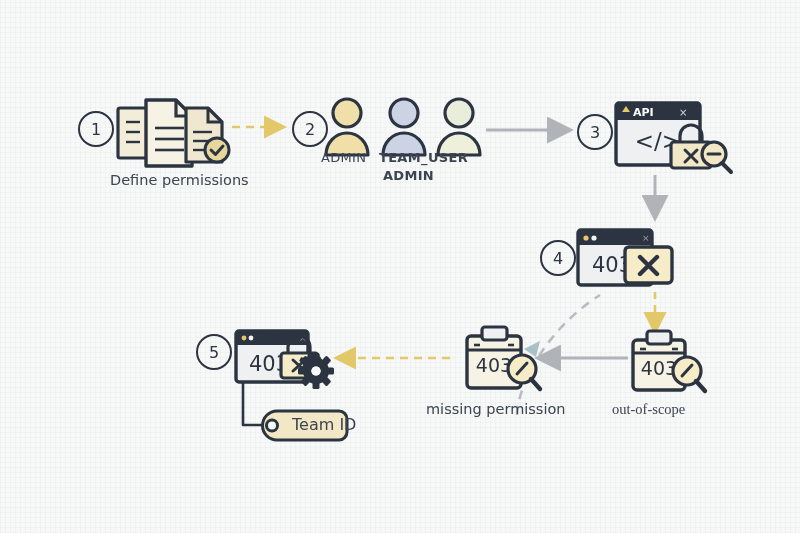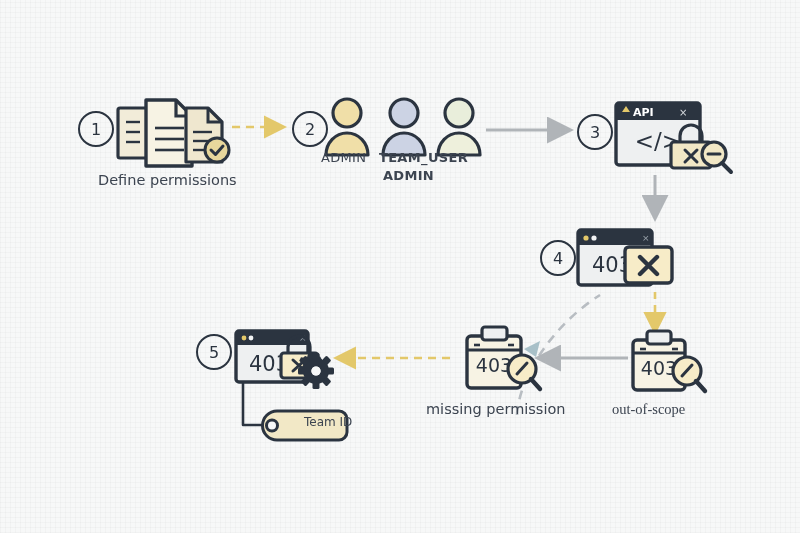--- a/index.html
+++ b/index.html
@@ -240,23 +240,23 @@
 <div class="step-num" style="left:577px;top:114px;">
   <span>3</span>
 </div>
 <div class="step-num" style="left:540px;top:240px;">
   <span>4</span>
 </div>
 <div class="step-num" style="left:196px;top:334px;">
   <span>5</span>
 </div>
 
-<div class="lbl" style="left:98px;top:172px;">Define permissions</div>
+<div class="lbl" style="left:110px;top:172px;">Define permissions</div>
 
 <div class="lbl persona-lbl" style="left:321px;top:150px;">ADMIN</div>
 <div class="lbl persona-lbl lbl-bold" style="left:379px;top:150px;">TEAM_</div>
 <div class="lbl persona-lbl lbl-bold" style="left:383px;top:168px;">ADMIN</div>
 <div class="lbl persona-lbl lbl-bold" style="left:428px;top:150px;">USER</div>
 
 <div class="lbl" style="left:426px;top:401px;text-align:center;">missing permission</div>
 <div class="lbl" style="left:612px;top:401px;font-family:Liberation Serif, serif;">out-of-scope</div>
 
-<div class="lbl" style="left:304px;top:415px;font-size:12px;">Team ID</div>
+<div class="lbl" style="left:292px;top:415px;font-size:16px;">Team ID</div>
 
 </body></html>

